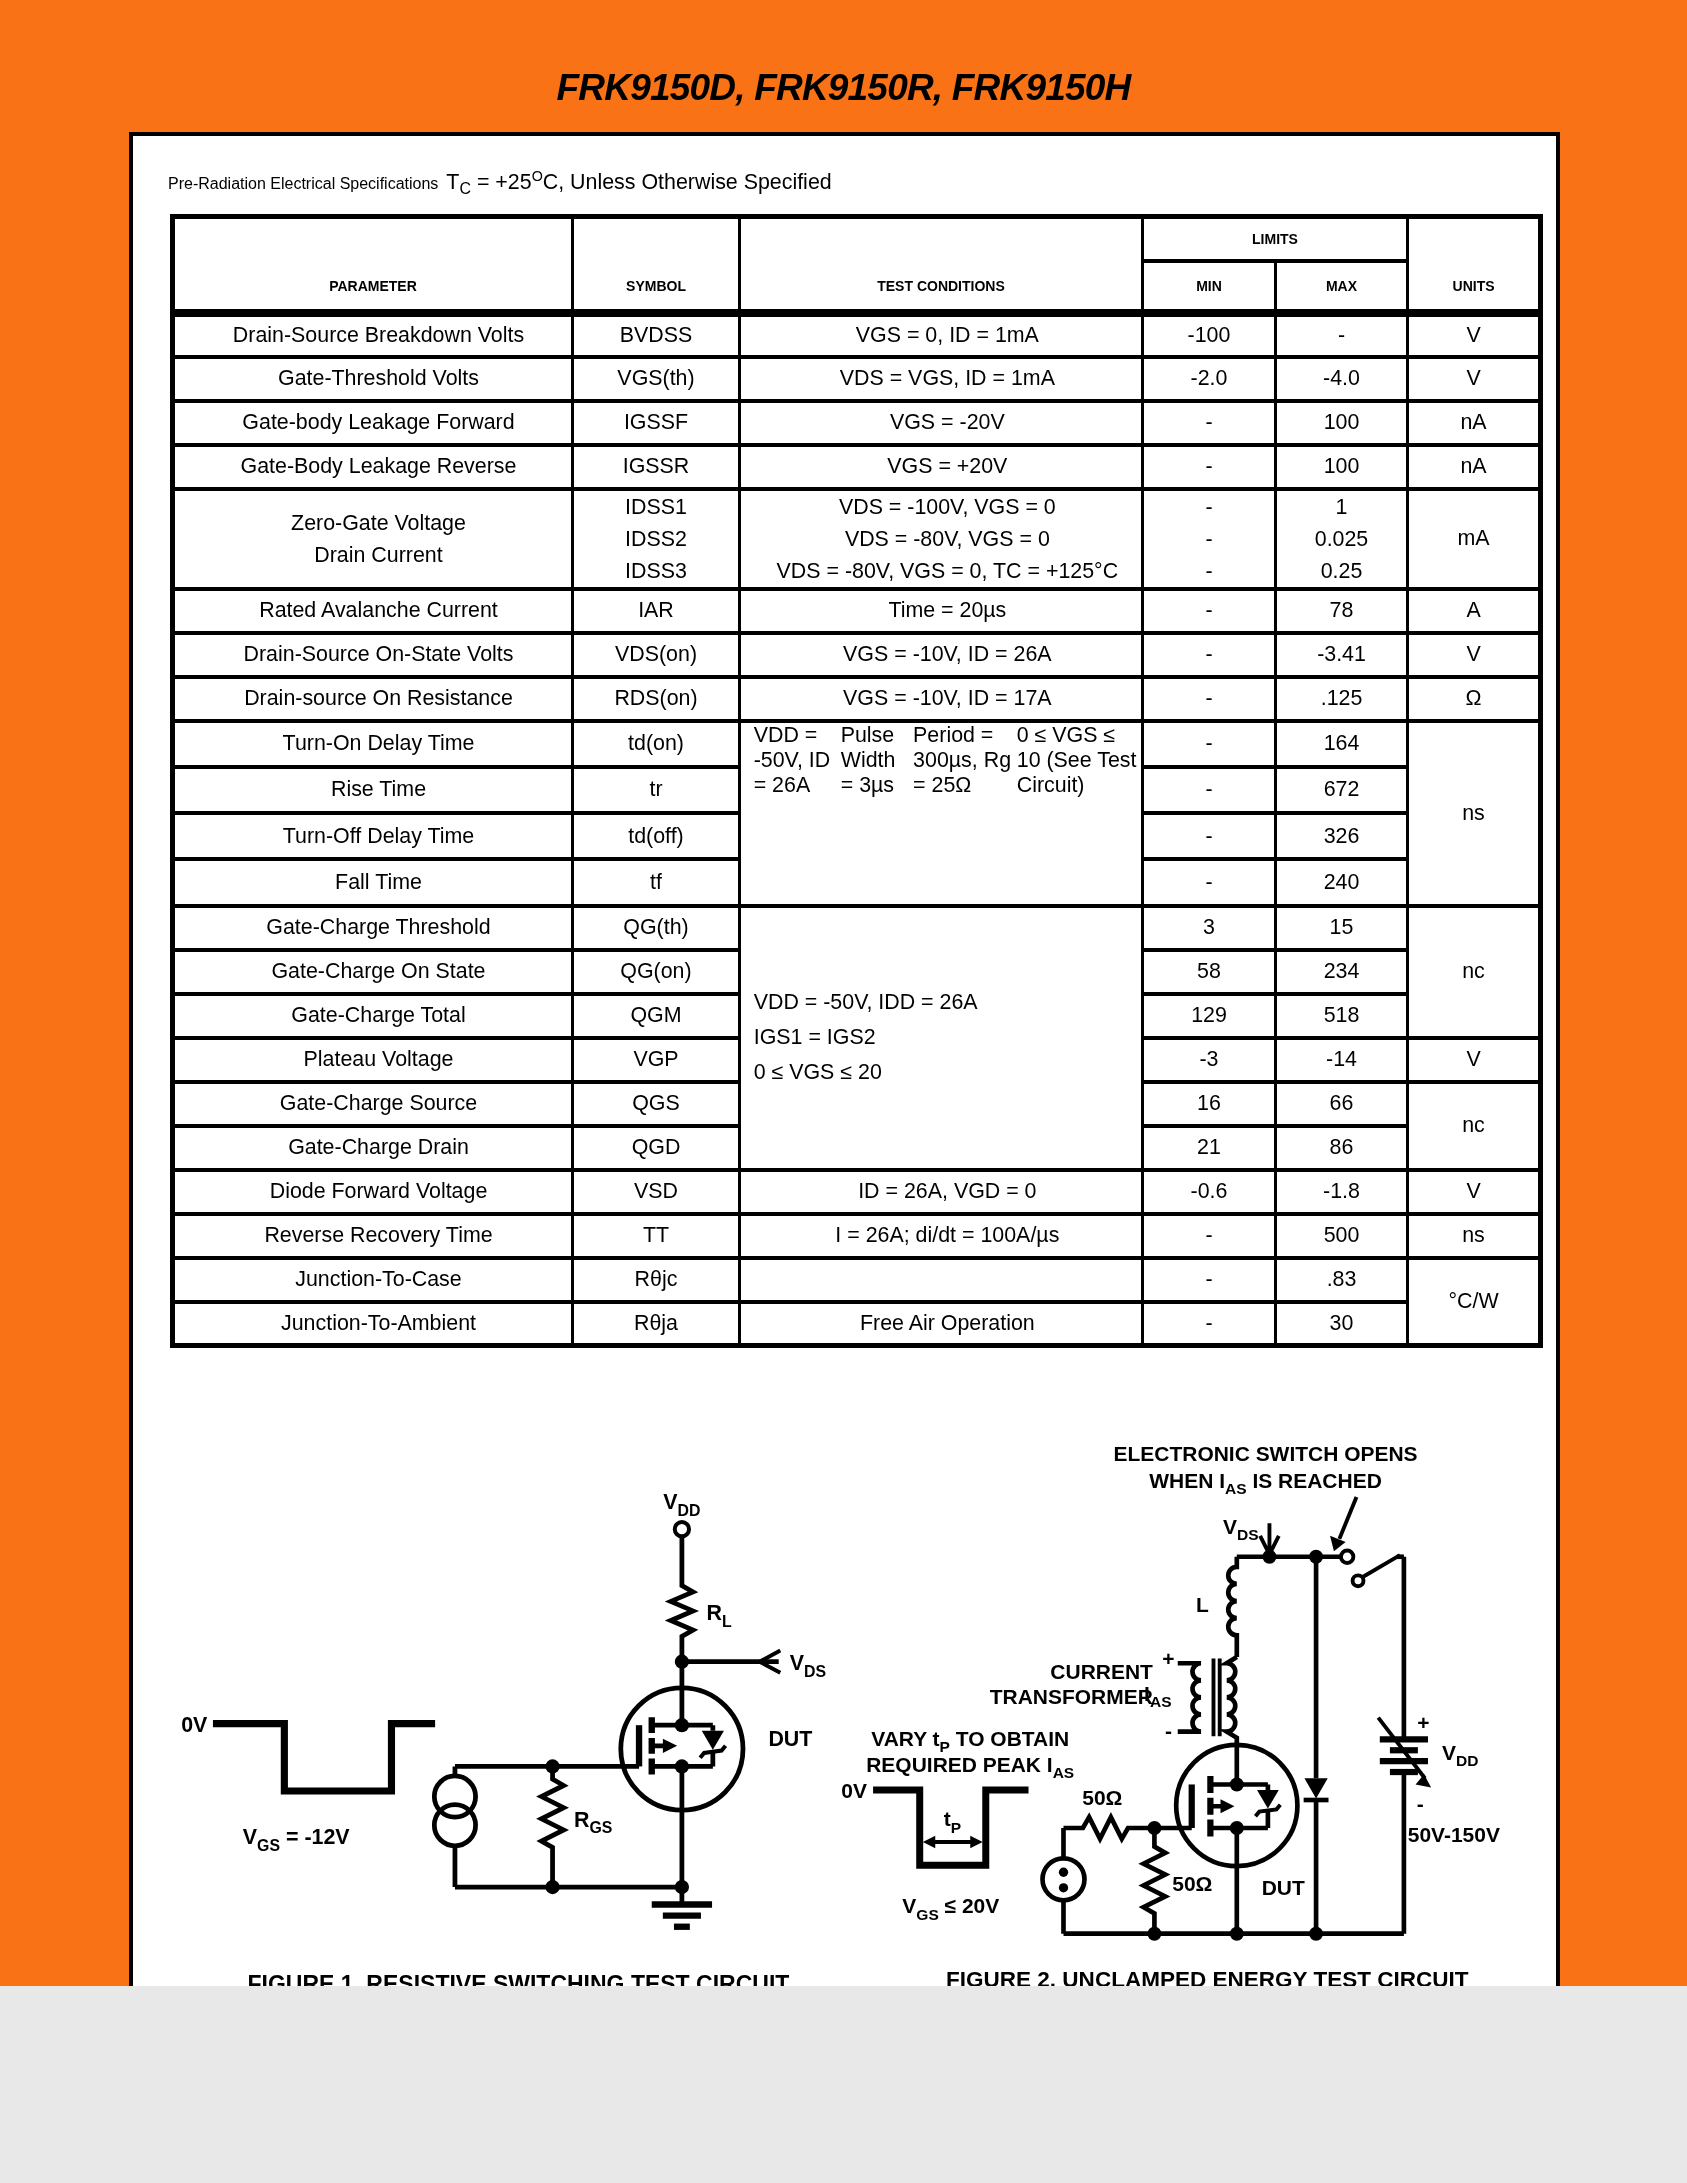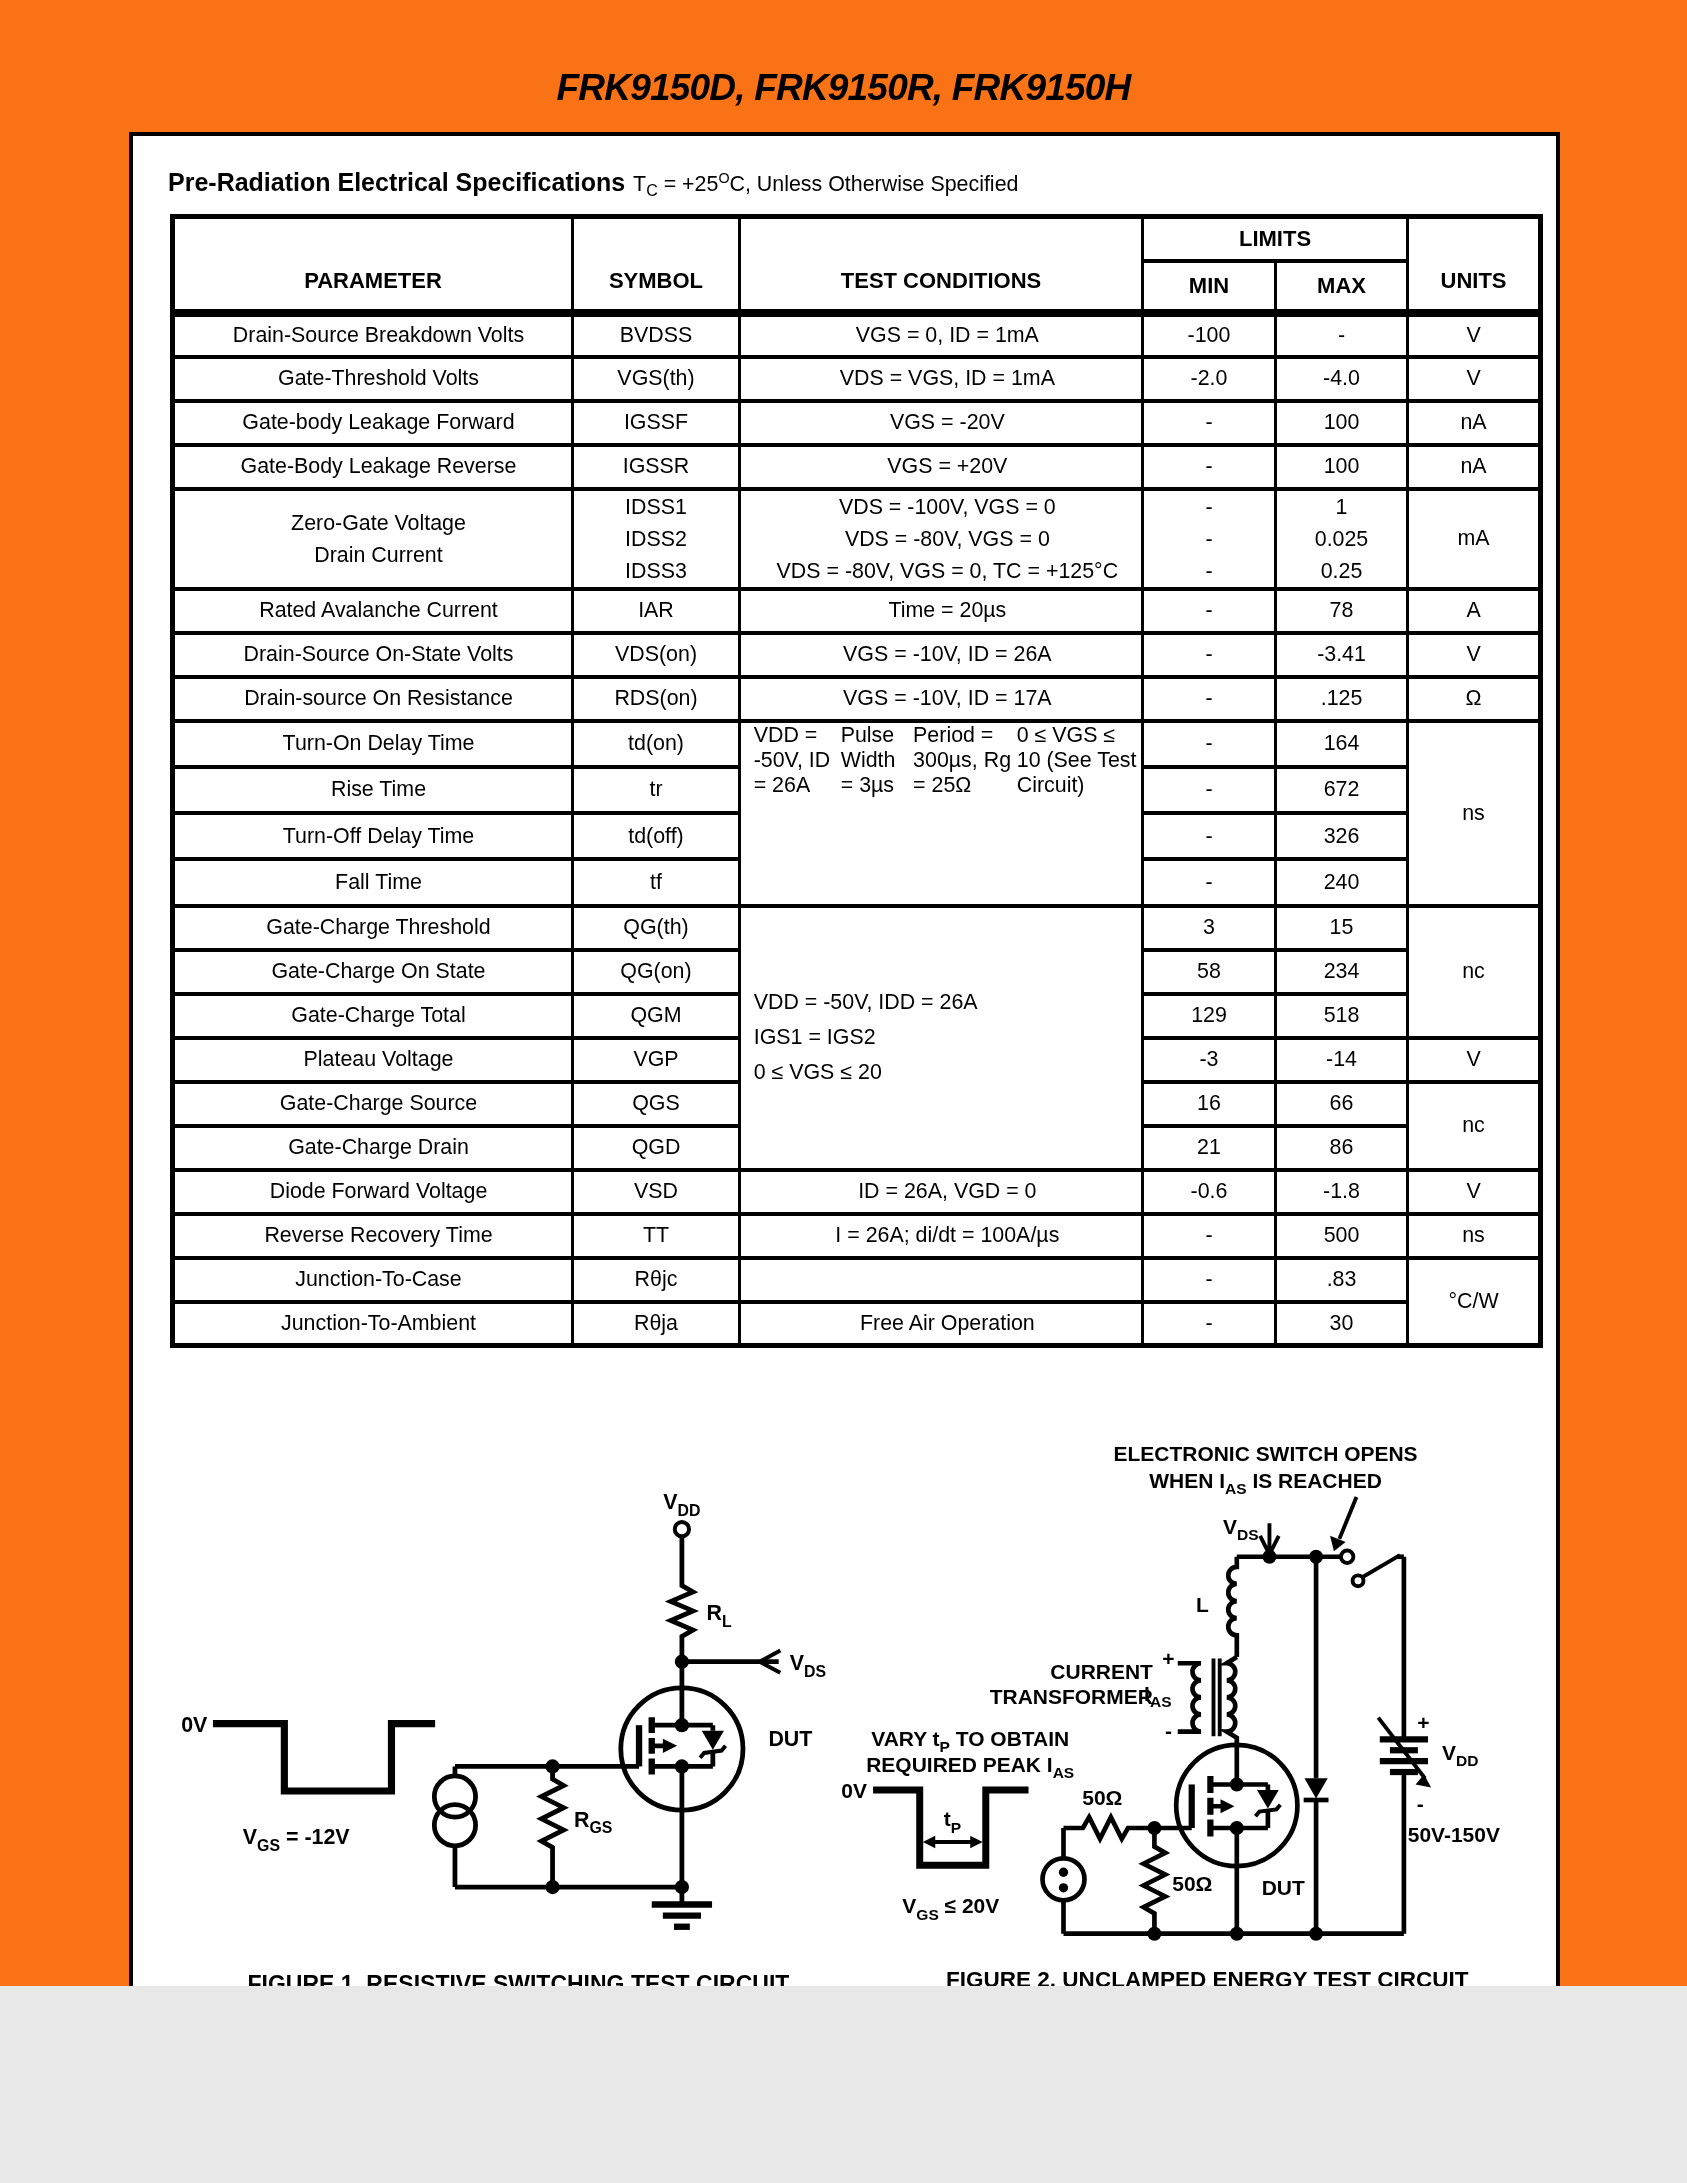--- a/index.html
+++ b/index.html
@@ -1,27 +1,27 @@
 <!DOCTYPE html>
 <html style="font-size:12.7px"><head>
 <meta charset="utf-8">
 <style>
   html,body{margin:0;padding:0;background:#e8e8e8;}
   #page{position:relative;width:1687px;height:1986px;background:#f97316;font-family:"Liberation Sans",sans-serif;color:#000;overflow:hidden;}
   .doc-title{position:absolute;top:67px;left:0;width:100%;text-align:center;font-size:37px;font-weight:bold;font-style:italic;letter-spacing:-0.8px;}
   .sheet{position:absolute;left:129px;top:132px;width:1423px;height:1910px;border:4.8px solid #000;background:#fff;}
   .spec-head{position:absolute;left:35px;top:32px;white-space:nowrap;}
-  .spec-head .h{font-size:25px;font-weight:bold;margin-top:12px;}
+  .spec-head .h{font-size:16px;font-weight:normal;margin-top:12px;}
   .spec-head .sub{font-size:21.4px;margin-left:8px;}
   .spec-head sub{font-size:16px;}
   .spec-head sup{font-size:14.3px;}
 
   table.spec{position:absolute;left:37px;top:78px;width:1367px;border-collapse:collapse;table-layout:fixed;border:5.6px solid #000;}
   .spec th,.spec td{border:4px solid #000;border-left-width:3.2px;border-right-width:3.2px;font-size:21.4px;padding:0;text-align:center;vertical-align:middle;overflow:hidden;}
-  .spec th{font-size:22px;font-weight:bold;}
+  .spec th{font-size:14px;font-weight:bold;}
   tr.h1{height:44px;}
   tr.h2{height:52px;}
   tr.r{height:44px;}
   tr.tall{height:98px;}
   th.span2{vertical-align:bottom;padding-bottom:14.3px;}
   .hb{border-bottom-width:8px !important;}
   td.pl{ text-align:center;padding-left:11px;}
   td.cond{text-align:center;padding-left:12.7px;}
   .ml div{line-height:32px;}
   .sw-cond{height:181px;display:flex;justify-content:space-around;text-align:left;}

